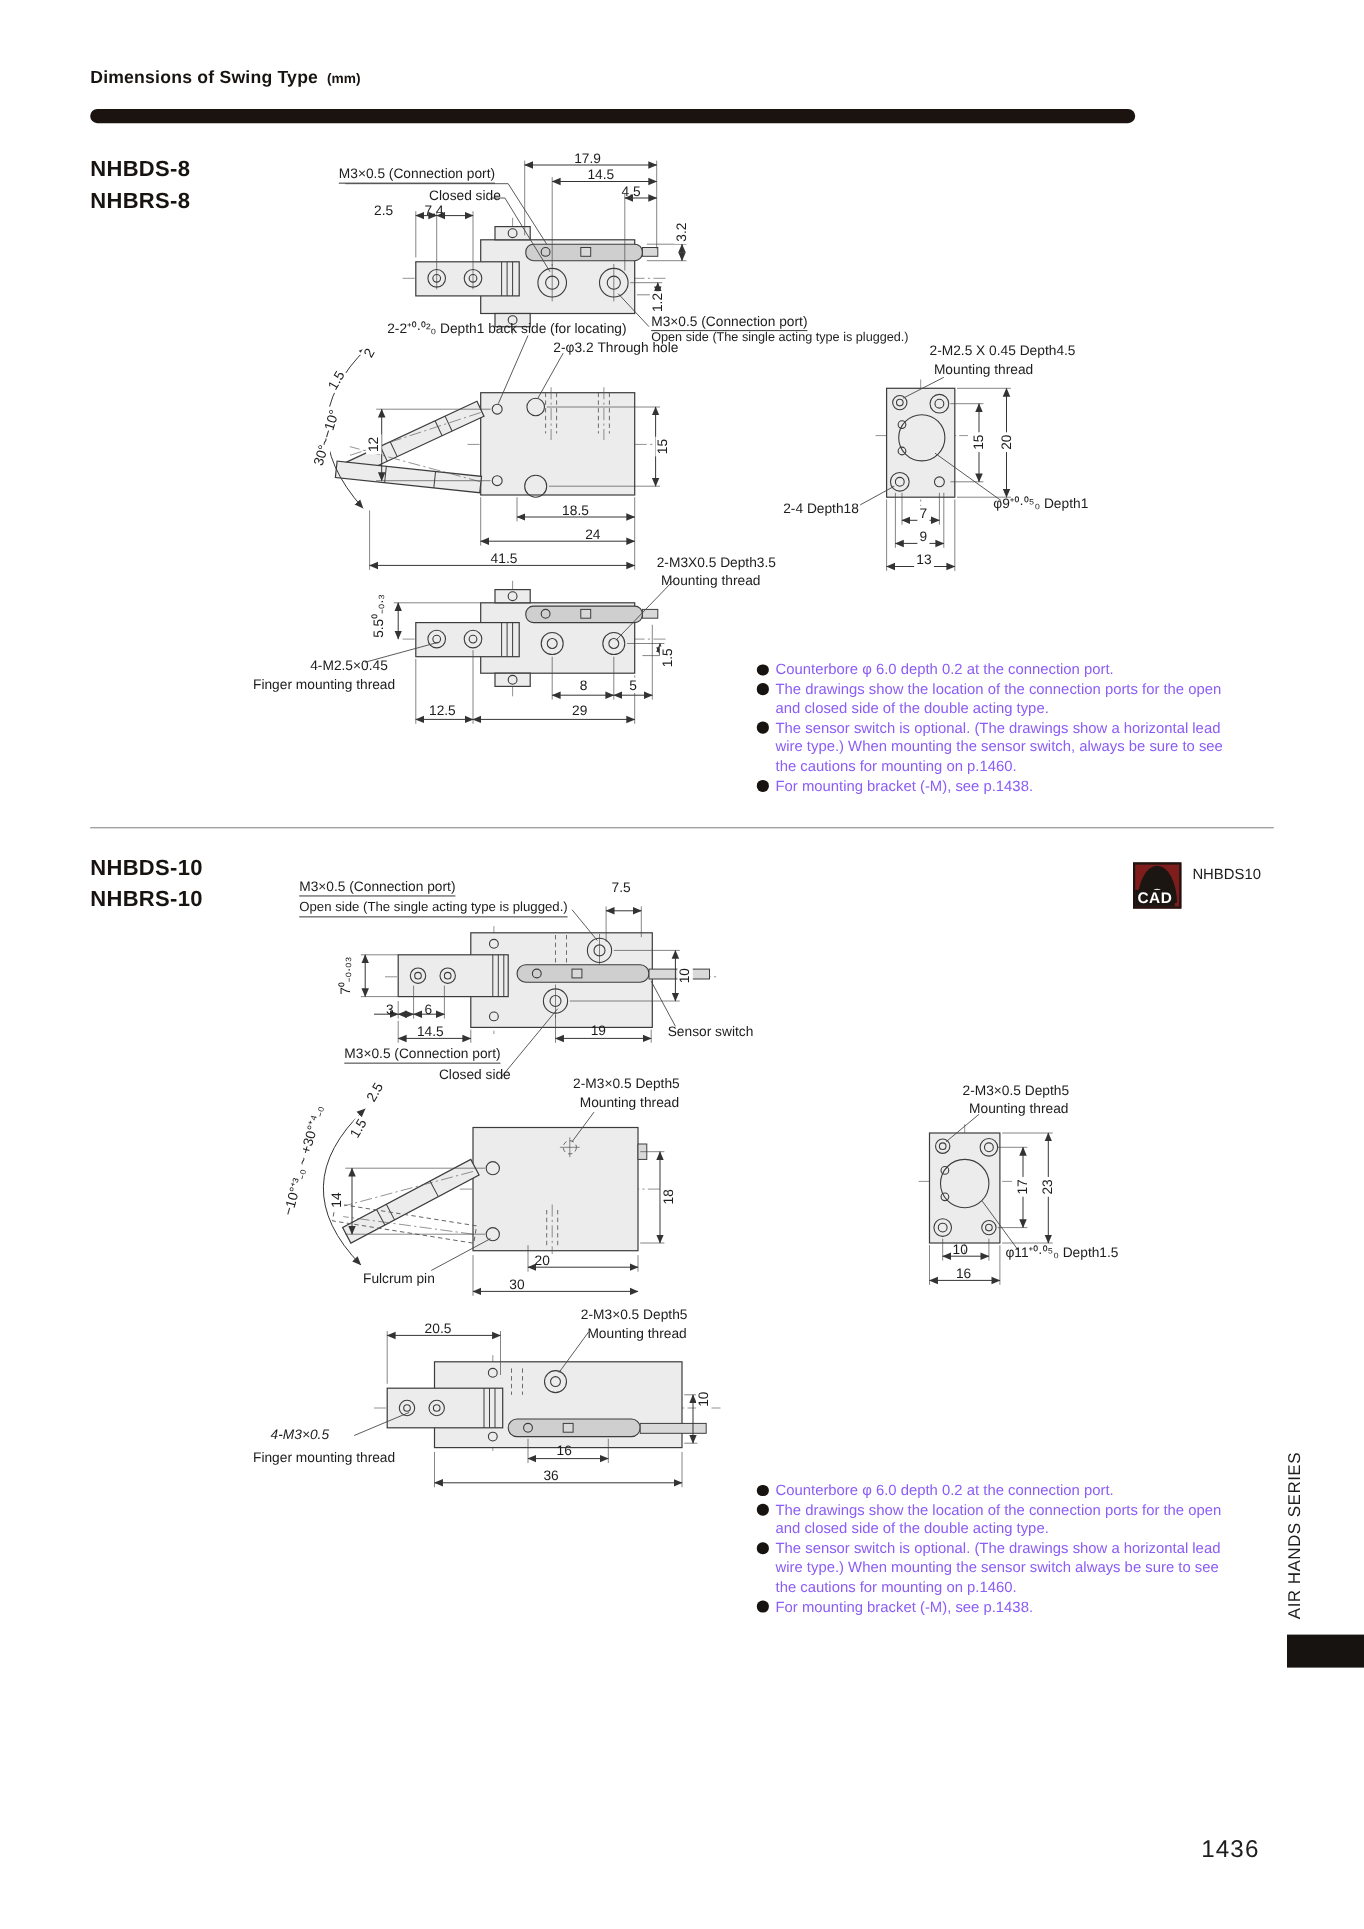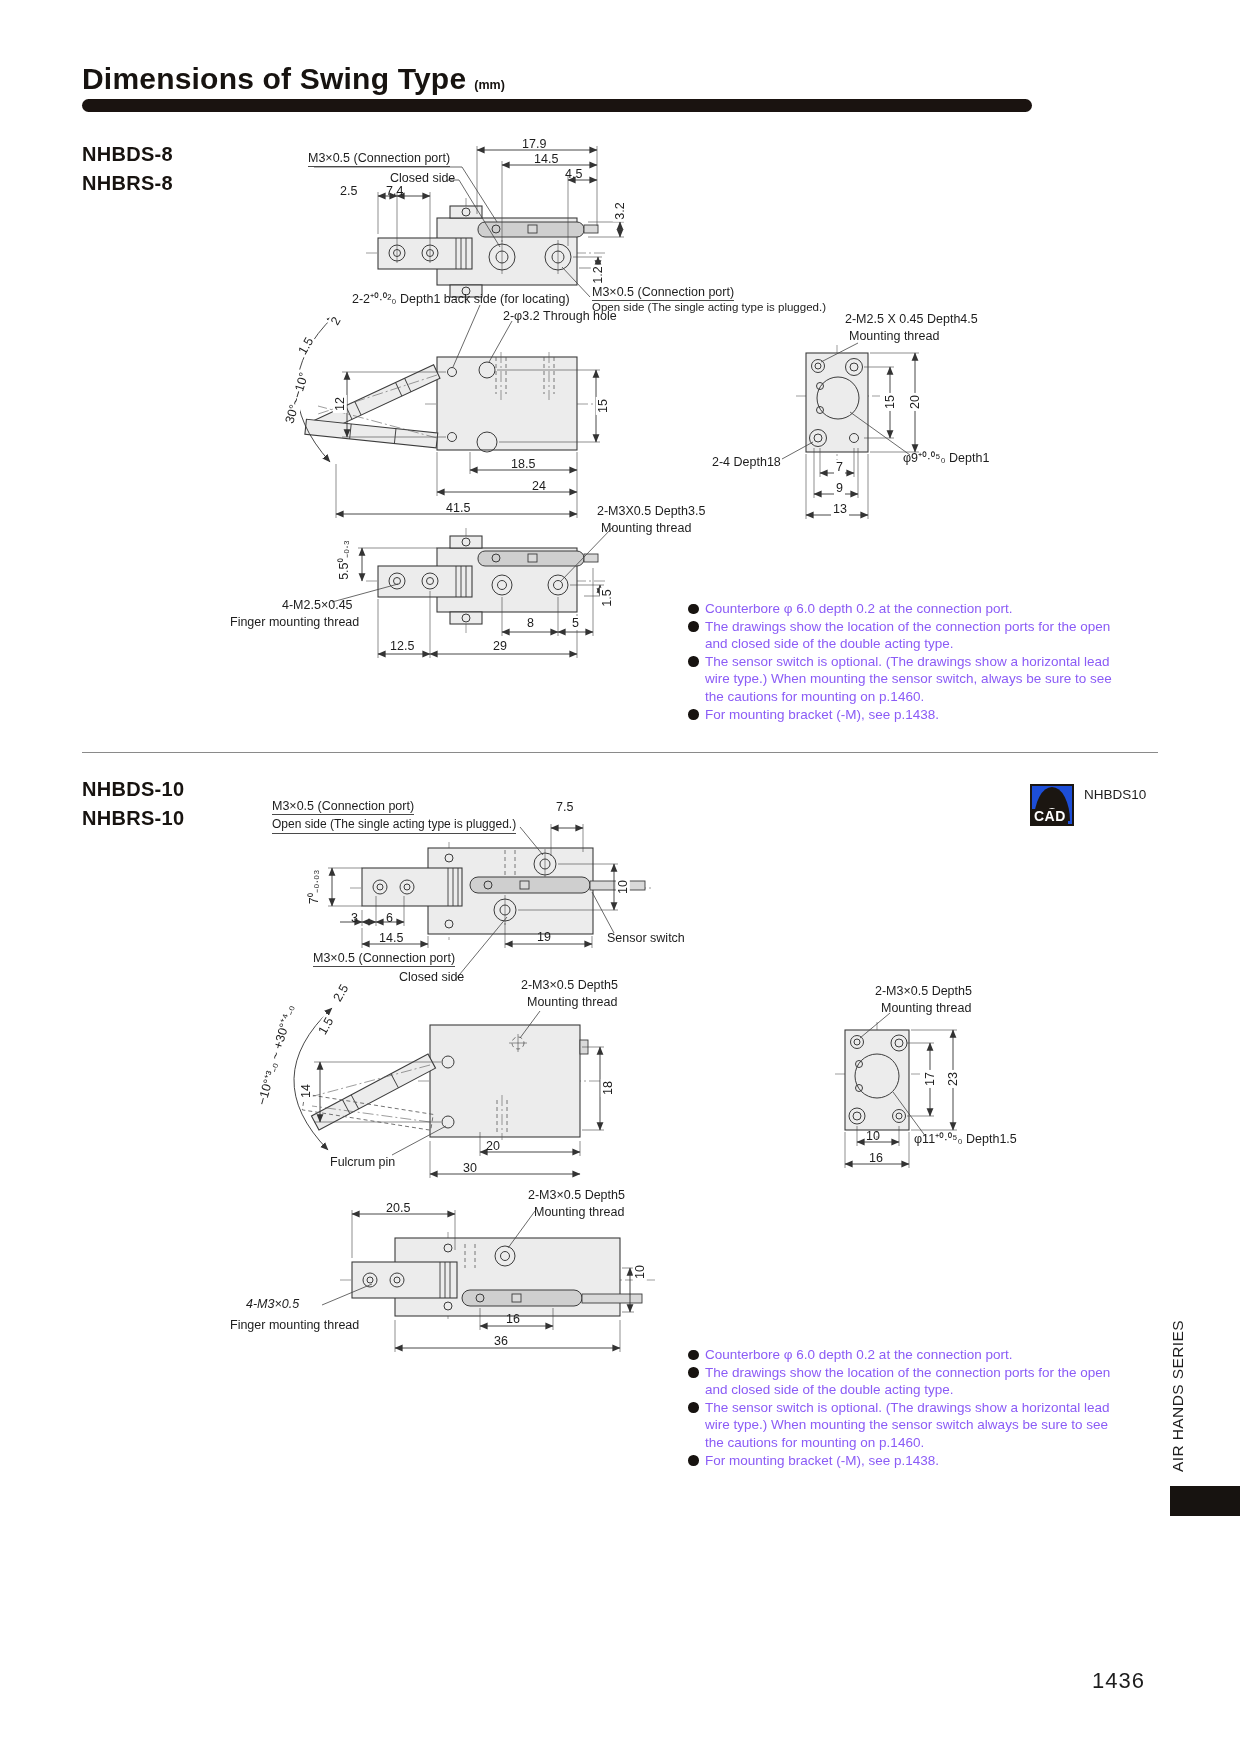--- a/index.html
+++ b/index.html
@@ -1,37 +1,37 @@
 <!DOCTYPE html>
 <html><head>
 <meta charset="utf-8">
 <style>
   html,body{margin:0;padding:0;background:#fff;}
   #page{position:relative;width:1240px;height:1754px;background:#fff;overflow:hidden;
         font-family:"Liberation Sans",sans-serif;color:#1c1c1c;}
   
   #title-row{position:absolute;left:82px;top:62px;display:flex;align-items:baseline;gap:8px;}
-  #title-row .ttl{font-size:30px;font-weight:bold;color:#171310;letter-spacing:0.2px;}
+  #title-row .ttl{font-size:16px;font-weight:bold;color:#171310;letter-spacing:0.2px;}
   #title-row .unit{font-size:12.5px;font-weight:bold;color:#171310;}
   #title-bar{position:absolute;left:82px;top:99px;width:950px;height:13px;background:#1a1310;border-radius:7px;}
   
   .model-heading{position:absolute;left:82px;font-size:20px;font-weight:bold;color:#171310;line-height:29px;letter-spacing:0.3px;}
   
   #divider{position:absolute;left:82px;top:752px;width:1076px;height:0;border-top:1px solid #8a8a8a;}
   
   .lbl{position:absolute;font-size:12.5px;line-height:1.15;white-space:nowrap;color:#1d1d1d;}
   .lbl.bg{background:#fff;padding:0 2px;}
   .lbl.ul{border-bottom:1px solid #4a4a4a;padding-bottom:1px;}
   .lbl-layer{position:absolute;left:0;top:0;width:1240px;height:1754px;pointer-events:none;}
   
   .notes{position:absolute;width:430px;list-style:none;margin:0;padding:0;}
   .notes li{position:relative;padding-left:17px;font-size:13.5px;line-height:17.6px;color:#8b5cf6;margin:0;}
   .notes li::before{content:"";position:absolute;left:0;top:3.5px;width:10.5px;height:10.5px;border-radius:50%;background:#171310;}
   
-  #cad-badge{position:absolute;left:1030px;top:784px;width:44px;height:42px;border:2px solid #1b1611;background:#1d4ed8;box-sizing:border-box;}
+  #cad-badge{position:absolute;left:1030px;top:784px;width:44px;height:42px;border:2px solid #1b1611;background:#7f1d1d;box-sizing:border-box;}
   #cad-dome{position:absolute;left:2px;top:1px;width:36px;height:34px;border-radius:50% 50% 0 0 / 100% 100% 0 0;background:#1b1611;}
   #cad-arch{position:absolute;left:14px;top:22px;width:12px;height:12px;border-radius:6px 6px 0 0;background:#fff;}
   #cad-text{position:absolute;left:0px;bottom:0px;background:#1b1611;color:#fff;font-weight:bold;font-size:14px;line-height:15px;padding:0 2px;letter-spacing:0.5px;}
   #cad-code{position:absolute;left:1084px;top:787px;font-size:13.5px;color:#1d1d1d;}
   
   #series-label{position:absolute;left:1178px;top:1396px;transform:translate(-50%,-50%) rotate(-90deg);
       font-size:15.5px;color:#1d1d1d;white-space:nowrap;letter-spacing:0.4px;}
   #series-tab{position:absolute;left:1170px;top:1486px;width:70px;height:30px;background:#171310;}
   #page-number{position:absolute;left:1092px;top:1668px;font-size:22px;color:#1d1d1d;letter-spacing:1px;}
   
@@ -452,21 +452,21 @@
       <div class="lbl bg" style="left: 831px; top: 502px;">13</div>
       <div class="lbl bg" style="left: 344px; top: 560px; transform: translate(-50%, -50%) rotate(-90deg);">5.5⁰₋₀.₃</div>
       <div class="lbl" style="left: 597px; top: 504px;">2-M3X0.5 Depth3.5</div>
       <div class="lbl" style="left: 601px; top: 521px;">Mounting thread</div>
       <div class="lbl" style="left: 282px; top: 598px;">4-M2.5×0.45</div>
       <div class="lbl" style="left: 230px; top: 615px;">Finger mounting thread</div>
       <div class="lbl bg" style="left: 607px; top: 598px; transform: translate(-50%, -50%) rotate(-90deg);">1.5</div>
       <div class="lbl bg" style="left: 525px; top: 616px;">8</div>
       <div class="lbl bg" style="left: 570px; top: 616px;">5</div>
       <div class="lbl" style="left: 390px; top: 639px;">12.5</div>
-      <div class="lbl" style="left: 493px; top: 639px;">29</div>
+      <div class="lbl" style="left: 520px; top: 639px;">29</div>
     </div>
   <div class="lbl-layer">
       <div class="lbl ul" style="left: 272px; top: 799px;">M3×0.5 (Connection port)</div>
       <div class="lbl ul" style="left: 272px; top: 818px; font-size: 12px;">Open side (The single acting type is plugged.)</div>
       <div class="lbl" style="left: 556px; top: 800px;">7.5</div>
       <div class="lbl bg" style="left: 314px; top: 887px; transform: translate(-50%, -50%) rotate(-90deg);">7⁰₋₀.₀₃</div>
       <div class="lbl bg" style="left: 623px; top: 887px; transform: translate(-50%, -50%) rotate(-90deg);">10</div>
       <div class="lbl" style="left: 351px; top: 911px;">3</div>
       <div class="lbl" style="left: 386px; top: 911px;">6</div>
       <div class="lbl" style="left: 379px; top: 931px;">14.5</div>

